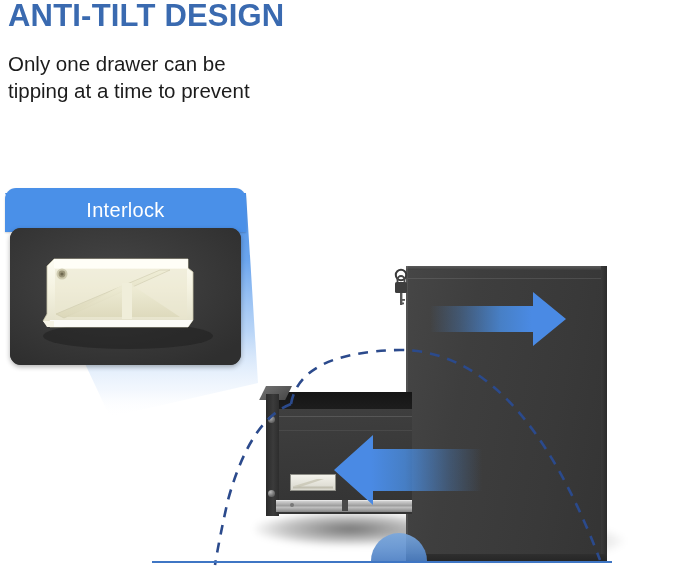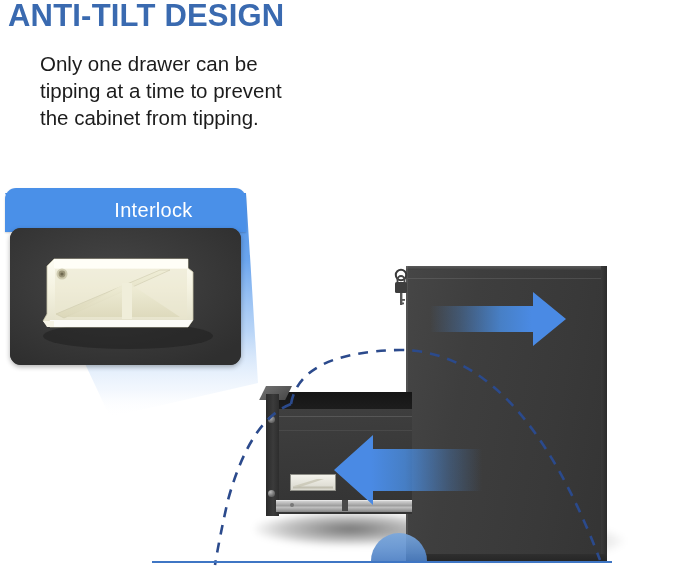--- a/index.html
+++ b/index.html
@@ -15,36 +15,36 @@
   .headline{
     position:absolute;left:8px;top:-2px;
     font-size:31px;font-weight:bold;letter-spacing:.2px;
     color:#3a6ab0;white-space:nowrap;
   }
   .body-copy{
     position:absolute;left:8px;top:50px;
     font-size:20.5px;line-height:27px;color:#1c1c1c;
     font-weight:400;
   }
-  .body-copy div{white-space:nowrap;margin-left:32px;}
+  .body-copy div{white-space:nowrap;}
 
   
   .cone{position:absolute;left:0;top:185px;width:360px;height:390px;}
 
   
   .callout{position:absolute;left:5px;top:188px;width:241px;height:177px;}
   .callout-header{
     position:absolute;left:0;top:0;width:241px;height:44px;
     background:#4a90e8;border-radius:11px 11px 0 0;
     box-shadow:0 1px 2px rgba(0,0,0,.18);
   }
   .callout-title{
     position:absolute;left:0;top:0;width:241px;height:44px;
     display:flex;align-items:center;justify-content:center;
-    color:#ffffff;font-size:20px;letter-spacing:.3px;padding-left:28px;
+    color:#ffffff;font-size:20px;letter-spacing:.3px;
   }
   .callout-panel{
     position:absolute;left:5px;top:40px;width:231px;height:137px;
     background:linear-gradient(150deg,#3d3d3d 0%,#383838 45%,#313131 100%);
     border-radius:11px;
     box-shadow:0 2px 5px rgba(0,0,0,.30);
     overflow:hidden;
   }
 
   
@@ -159,21 +159,20 @@
 </head>
 <body>
 
 <div id="stage">
 
   <div class="headline">ANTI-TILT DESIGN</div>
 
   <div class="body-copy">
     <div>Only one drawer can be</div>
     <div>tipping at a time to prevent</div>
-    <div>the cabinet from tipping.</div>
   </div>
 
   <svg class="cone" viewBox="0 0 360 390">
     <defs>
       <linearGradient id="coneGrad" x1="0" y1="0" x2="0" y2="1">
         <stop offset="0%" stop-color="#4a90e8" stop-opacity="1"></stop>
         <stop offset="30%" stop-color="#5e9dec" stop-opacity=".92"></stop>
         <stop offset="62%" stop-color="#8fbcf2" stop-opacity=".62"></stop>
         <stop offset="88%" stop-color="#cfe2f9" stop-opacity=".26"></stop>
         <stop offset="100%" stop-color="#ffffff" stop-opacity="0"></stop>

